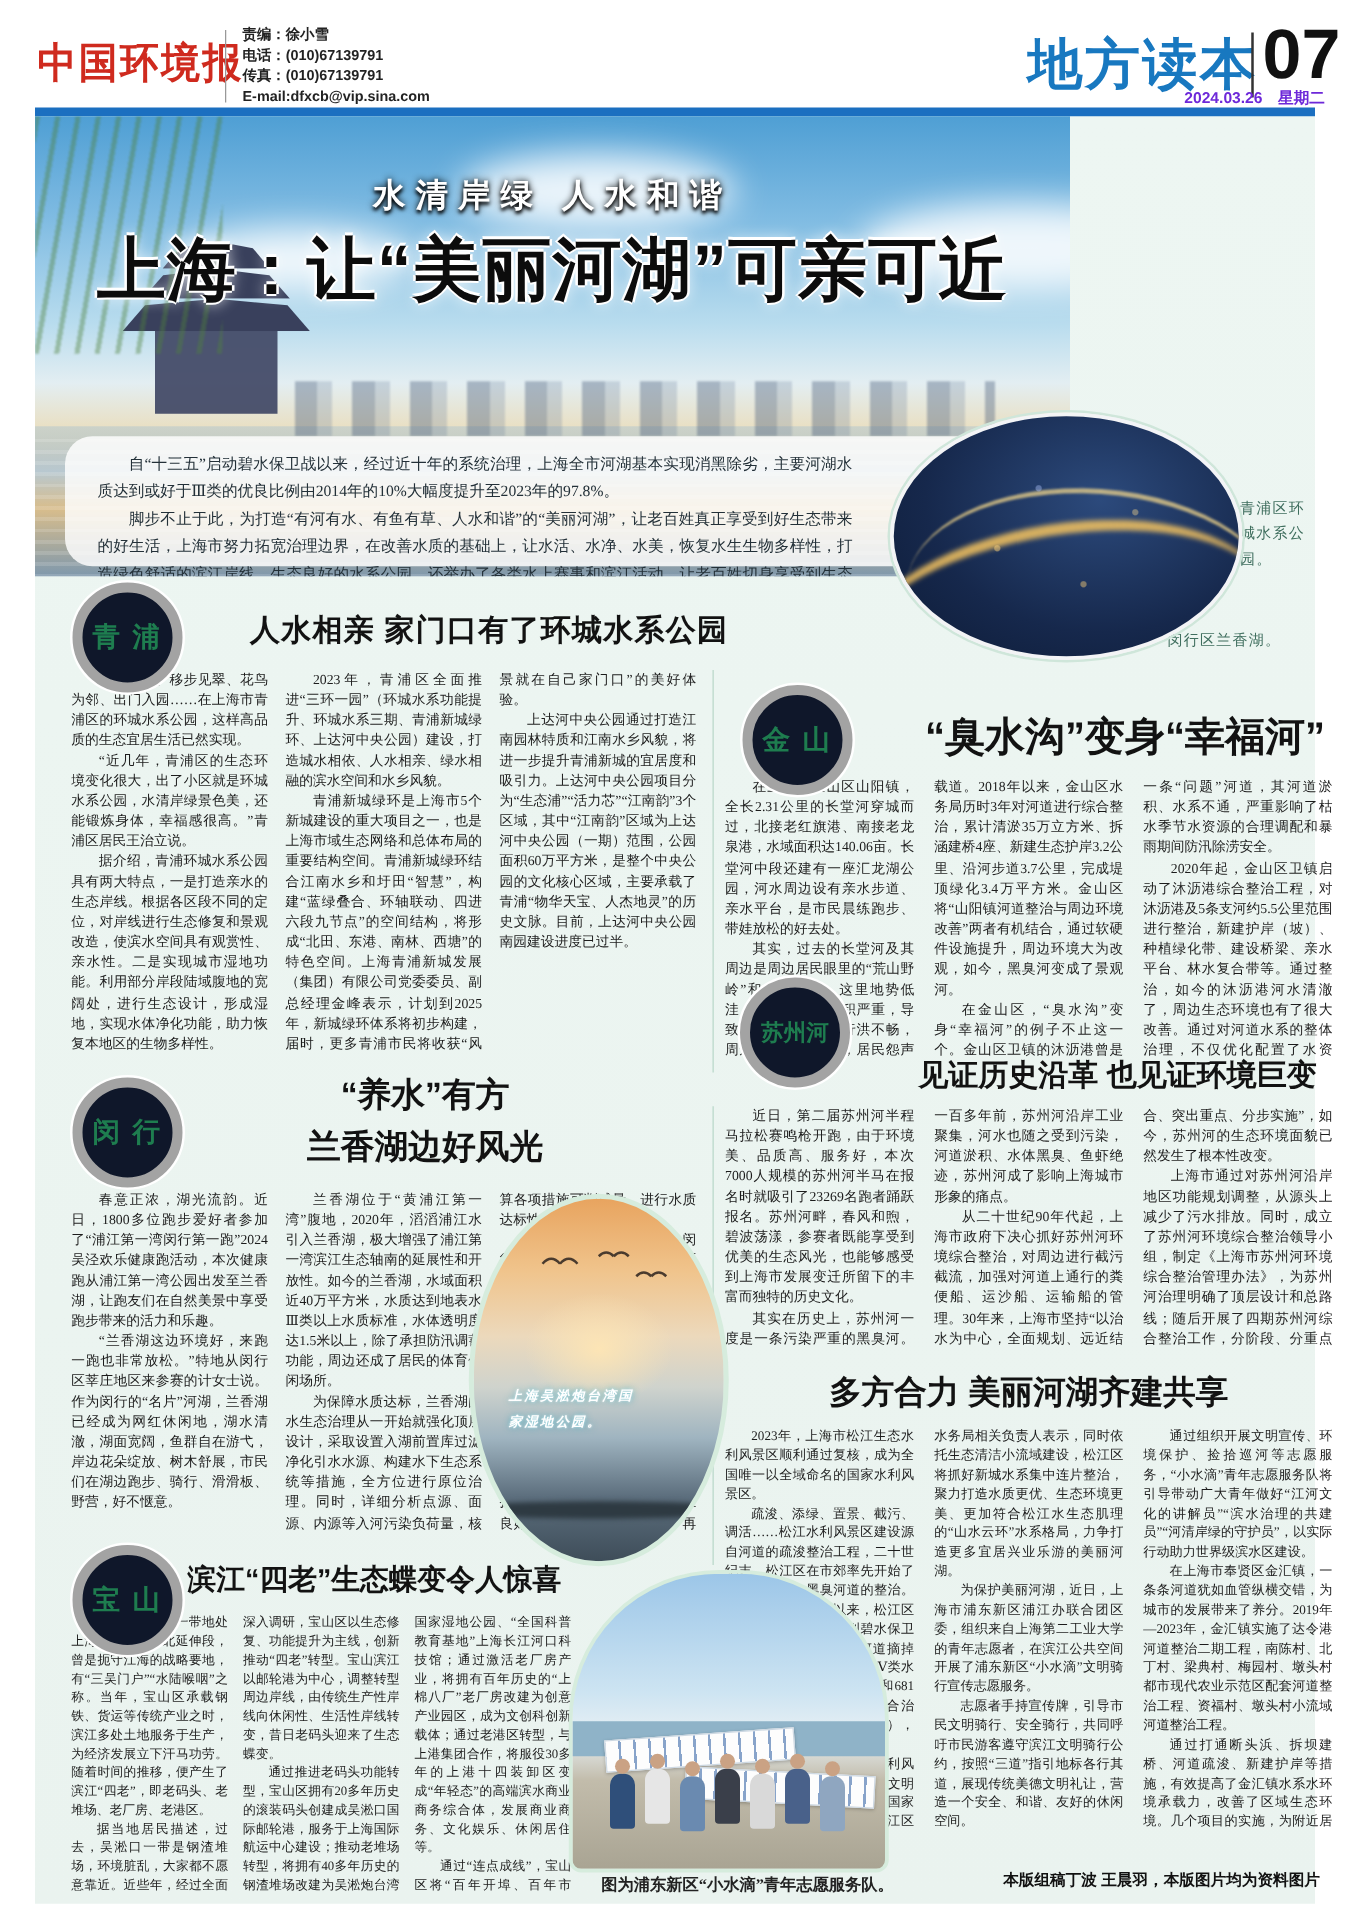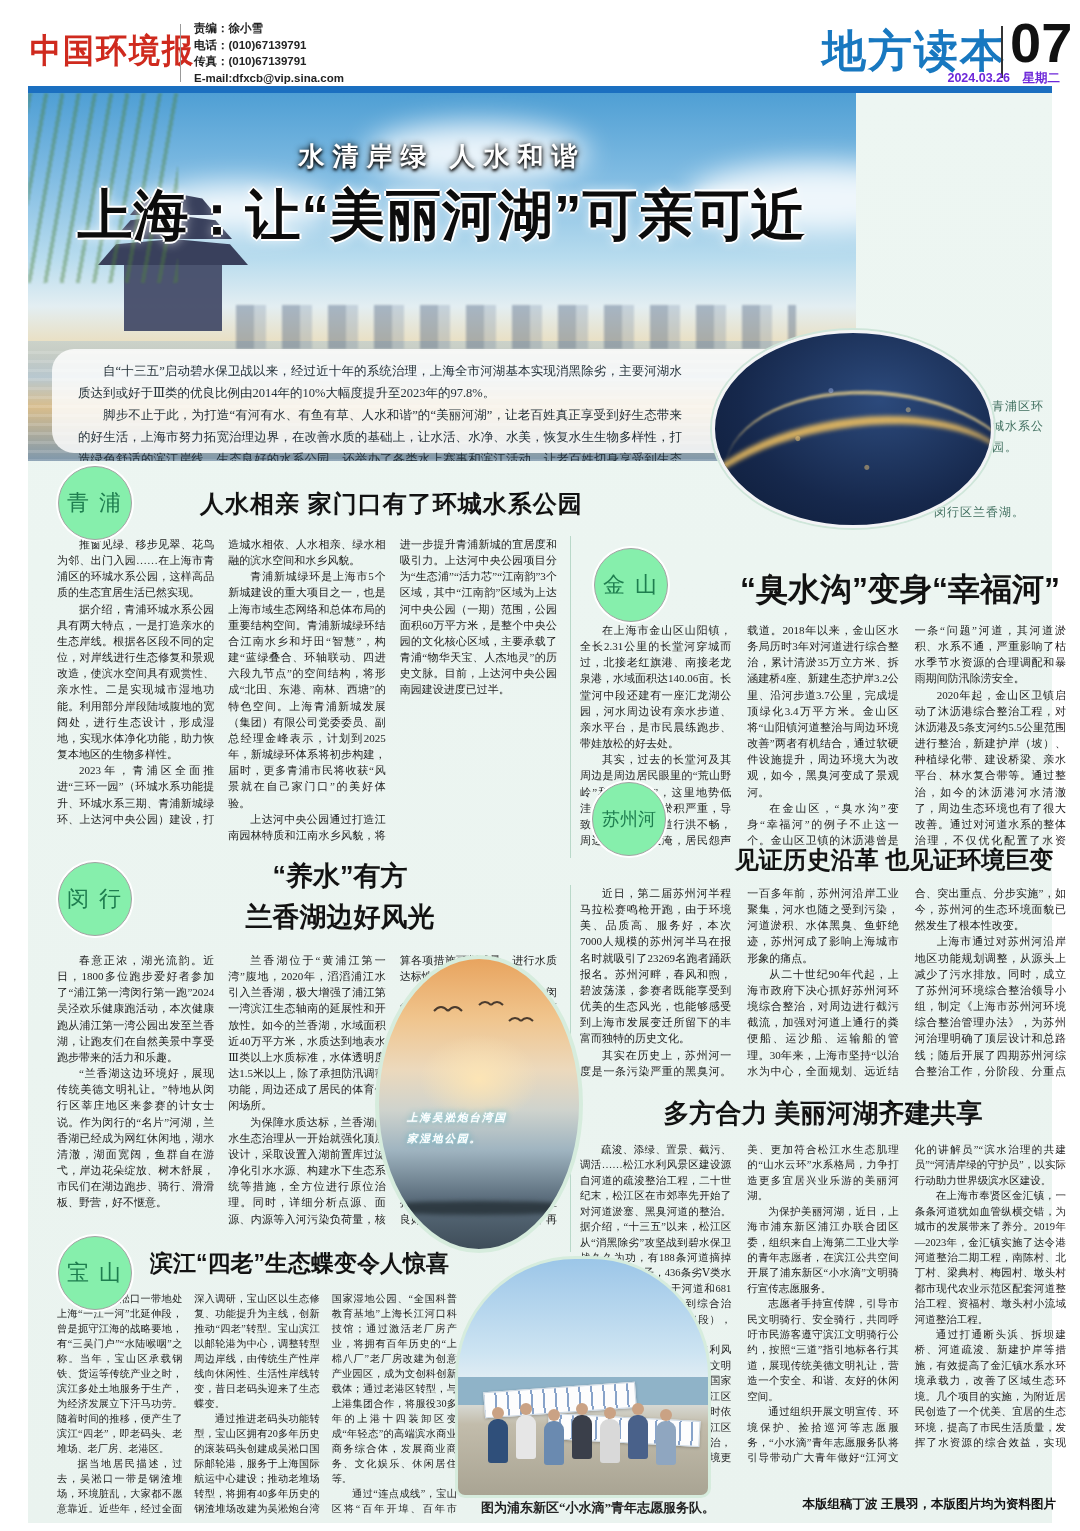--- a/index.html
+++ b/index.html
@@ -81,23 +81,23 @@
   .group{left:455px;top:1256px;width:250px;height:236px;border-radius:120px 120px 10px 10px;overflow:hidden;z-index:6;
          border:3px solid #d6ecdd;background:linear-gradient(180deg,#9cc6e8 0%,#cde4f2 40%,#e8f0f4 55%,#c2bcab 70%,#a9a493 100%);}
   .gp-river{position:absolute;left:0;top:118px;width:100%;height:28px;background:#8fb3c8;}
   .gp-banner{position:absolute;width:150px;height:24px;background:#fdfdfd;border:1px solid #cdd8e2;
              transform:rotate(-4deg);box-shadow:0 1px 3px rgba(0,0,0,.25);
              background-image:repeating-linear-gradient(90deg,transparent 0 10px,rgba(40,90,160,.55) 10px 12px);}
   .gp-person{position:absolute;width:20px;height:44px;border-radius:9px 9px 3px 3px;}
   .gp-head{position:absolute;width:12px;height:12px;border-radius:50%;background:#caa284;}
 
   
-  .badge{width:72px;height:72px;border-radius:50%;background:#86efac;border:1px solid #a3a3a3;
+  .badge{width:72px;height:72px;border-radius:50%;background:#0f172a;border:8px solid #a3a3a3;
          box-shadow:0 0 0 2px #fff;display:flex;align-items:center;justify-content:center;z-index:4;
-         font-family:"Liberation Sans",sans-serif;font-weight:400;color:#1e7d4f;font-size:22px;letter-spacing:2px;}
+         font-family:"Liberation Sans",sans-serif;font-weight:700;color:#1e7d4f;font-size:22px;letter-spacing:2px;}
   .badge.small{font-size:18px;letter-spacing:0;}
   .headline{font-family:"Liberation Sans",sans-serif;font-weight:900;color:#121212;z-index:3;}
   .cols{column-fill:auto;overflow:hidden;z-index:2;}
   .cols p{margin:0;text-indent:2em;text-align:justify;line-height:1.47;}
   .c3{column-count:3;}
   .vrule{width:1px;background:#b9d8c9;z-index:1;}
 
   .credit{font-family:"Liberation Sans",sans-serif;font-weight:700;font-size:12.5px;color:#111;}
   .gcap{font-size:13px;font-weight:700;color:#222;line-height:1.5;text-align:right;}
 </style>
@@ -150,20 +150,21 @@
   <div class="abs cap cap-lake">闵行区兰香湖。</div>
 
   <div class="abs vrule" style="left:570px;top:536px;height:322px;"></div>
   <div class="abs vrule" style="left:570px;top:885px;height:200px;"></div>
   <div class="abs vrule" style="left:570px;top:1142px;height:110px;"></div>
 
   <div class="abs badge" style="left:58px;top:466px;">青 浦</div>
   <div class="abs headline" style="left:200px;top:488px;font-size:24px;letter-spacing:1px;">人水相亲 家门口有了环城水系公园</div>
   <div class="abs cols c3" style="left:57px;top:536px;width:500px;height:322px;column-gap:14px;font-size:11px;">
       <p>推窗见绿、移步见翠、花鸟为邻、出门入园……在上海市青浦区的环城水系公园，这样高品质的生态宜居生活已然实现。</p>
+      <p>“近几年，青浦区的生态环境变化很大，出了小区就是环城水系公园，水清岸绿景色美，还能锻炼身体，幸福感很高。”青浦区居民王治立说。</p>
       <p>据介绍，青浦环城水系公园具有两大特点，一是打造亲水的生态岸线。根据各区段不同的定位，对岸线进行生态修复和景观改造，使滨水空间具有观赏性、亲水性。二是实现城市湿地功能。利用部分岸段陆域腹地的宽阔处，进行生态设计，形成湿地，实现水体净化功能，助力恢复本地区的生物多样性。</p>
       <p>2023年，青浦区全面推进“三环一园”（环城水系功能提升、环城水系三期、青浦新城绿环、上达河中央公园）建设，打造城水相依、人水相亲、绿水相融的滨水空间和水乡风貌。</p>
       <p>青浦新城绿环是上海市5个新城建设的重大项目之一，也是上海市域生态网络和总体布局的重要结构空间。青浦新城绿环结合江南水乡和圩田“智慧”，构建“蓝绿叠合、环轴联动、四进六段九节点”的空间结构，将形成“北田、东港、南林、西塘”的特色空间。上海青浦新城发展（集团）有限公司党委委员、副总经理金峰表示，计划到2025年，新城绿环体系将初步构建，届时，更多青浦市民将收获“风景就在自己家门口”的美好体验。</p>
       <p>上达河中央公园通过打造江南园林特质和江南水乡风貌，将进一步提升青浦新城的宜居度和吸引力。上达河中央公园项目分为“生态浦”“活力芯”“江南韵”3个区域，其中“江南韵”区域为上达河中央公园（一期）范围，公园面积60万平方米，是整个中央公园的文化核心区域，主要承载了青浦“物华天宝、人杰地灵”的历史文脉。目前，上达河中央公园南园建设进度已过半。</p>
     </div>
 
   <div class="abs badge" style="left:594px;top:548px;">金 山</div>
   <div class="abs headline" style="left:740px;top:568px;width:320px;text-align:center;font-size:32px;">“臭水沟”变身“幸福河”</div>
   <div class="abs cols c3" style="left:580px;top:622px;width:486px;height:236px;column-gap:16px;font-size:11px;">
       <p>在上海市金山区山阳镇，全长2.31公里的长堂河穿城而过，北接老红旗港、南接老龙泉港，水域面积达140.06亩。长堂河中段还建有一座汇龙湖公园，河水周边设有亲水步道、亲水平台，是市民晨练跑步、带娃放松的好去处。</p>
@@ -172,21 +173,21 @@
       <p>2020年起，金山区卫镇启动了沐沥港综合整治工程，对沐沥港及5条支河约5.5公里范围进行整治，新建护岸（坡）、种植绿化带、建设桥梁、亲水平台、林水复合带等。通过整治，如今的沐沥港河水清澈了，周边生态环境也有了很大改善。通过对河道水系的整体治理，不仅优化配置了水资源，提高了区域防洪减灾能力，保障了河道水面率和河网调蓄库容等重要指标，也为改善城乡生态环境面貌、推动城市发展贡献了动能。</p>
     </div>
 
   <div class="abs badge" style="left:58px;top:862px;">闵 行</div>
   <div class="abs headline" style="left:215px;top:856px;width:250px;text-align:center;font-size:27px;line-height:1.5;">
     <div>“养水”有方</div>
     <div>兰香湖边好风光</div>
   </div>
   <div class="abs cols c3" style="left:57px;top:952px;width:500px;height:282px;column-gap:14px;font-size:11px;">
       <p>春意正浓，湖光流韵。近日，1800多位跑步爱好者参加了“浦江第一湾闵行第一跑”2024吴泾欢乐健康跑活动，本次健康跑从浦江第一湾公园出发至兰香湖，让跑友们在自然美景中享受跑步带来的活力和乐趣。</p>
-      <p>“兰香湖这边环境好，展现传统美德文明礼让。”特地从闵行区莘庄地区来参赛的计女士说。作为闵行的“名片”河湖，兰香湖已经成为网红休闲地，湖水清澈，湖面宽阔，鱼群自在游弋，岸边花朵绽放、树木舒展，市民们在湖边跑步、骑行、滑滑板、野营，好不惬意。</p>
+      <p>“兰香湖这边环境好，来跑一跑也非常放松。”特地从闵行区莘庄地区来参赛的计女士说。作为闵行的“名片”河湖，兰香湖已经成为网红休闲地，湖水清澈，湖面宽阔，鱼群自在游弋，岸边花朵绽放、树木舒展，市民们在湖边跑步、骑行、滑滑板、野营，好不惬意。</p>
       <p>兰香湖位于“黄浦江第一湾”腹地，2020年，滔滔浦江水引入兰香湖，极大增强了浦江第一湾滨江生态轴南的延展性和开放性。如今的兰香湖，水域面积近40万平方米，水质达到地表水Ⅲ类以上水质标准，水体透明度达1.5米以上，除了承担防汛调蓄功能，周边还成了居民的体育休闲场所。</p>
       <p>为保障水质达标，兰香湖的水生态治理从一开始就强化顶层设计，采取设置入湖前置库过滤净化引水水源、构建水下生态系统等措施，全方位进行原位治理。同时，详细分析点源、面源、内源等入河污染负荷量，核算各项措施可削减量，进行水质达标性分析。</p>
       <p>针对入湖补水水质问题，闵行区在江川河边设置了前置库区域，采用生物基网及生态滤网等生态技术，对河道引水设计相应措施进行拦截、过滤、净化后再入湖，提升透明度，降低泥沙等含量，控制主要入湖污染负荷。</p>
       <p>针对面源污染及地表径流夹带的污染物，在湖区沿岸浅水区构建水下生态系统，包括通过沉水植物、水生动物等拦截面源污染夹带的污染物，降低水体氮磷污染负荷带来的风险。同时，保持岸上、沿岸、水下景观整体性良好。生态系统构建完毕后，再针对整个生态系统进行科学合理系统的后期维护，形成水质污染应急预案，保障水质长效稳定。</p>
     </div>
 
   <div class="abs sunset">
     <div class="sun-glow"></div>
     <svg width="110" height="34" viewBox="0 0 110 34" style="position:absolute;left:50px;top:40px;">
       <path d="M5 12 Q12 4 19 12 M19 12 Q26 4 33 12" stroke="#4a3b2e" stroke-width="2" fill="none"></path>
@@ -201,20 +202,21 @@
   <div class="abs headline" style="left:722px;top:844px;width:344px;text-align:center;font-size:24px;">见证历史沿革 也见证环境巨变</div>
   <div class="abs cols c3" style="left:580px;top:885px;width:486px;height:200px;column-gap:16px;font-size:11px;">
       <p>近日，第二届苏州河半程马拉松赛鸣枪开跑，由于环境美、品质高、服务好，本次7000人规模的苏州河半马在报名时就吸引了23269名跑者踊跃报名。苏州河畔，春风和煦，碧波荡漾，参赛者既能享受到优美的生态风光，也能够感受到上海市发展变迁所留下的丰富而独特的历史文化。</p>
       <p>其实在历史上，苏州河一度是一条污染严重的黑臭河。一百多年前，苏州河沿岸工业聚集，河水也随之受到污染，河道淤积、水体黑臭、鱼虾绝迹，苏州河成了影响上海城市形象的痛点。</p>
       <p>从二十世纪90年代起，上海市政府下决心抓好苏州河环境综合整治，对周边进行截污截流，加强对河道上通行的粪便船、运沙船、运输船的管理。30年来，上海市坚持“以治水为中心，全面规划、远近结合、突出重点、分步实施”，如今，苏州河的生态环境面貌已然发生了根本性改变。</p>
       <p>上海市通过对苏州河沿岸地区功能规划调整，从源头上减少了污水排放。同时，成立了苏州河环境综合整治领导小组，制定《上海市苏州河环境综合整治管理办法》，为苏州河治理明确了顶层设计和总路线；随后开展了四期苏州河综合整治工作，分阶段、分重点逐个突破，系统整合，全面恢复了苏州河水质和水生态系统。</p>
     </div>
 
   <div class="abs headline" style="left:600px;top:1096px;width:446px;text-align:center;font-size:26px;">多方合力 美丽河湖齐建共享</div>
   <div class="abs cols c3" style="left:580px;top:1142px;width:486px;height:330px;column-gap:16px;font-size:10.5px;">
+      <p>2023年，上海市松江生态水利风景区顺利通过复核，成为全国唯一以全域命名的国家水利风景区。</p>
       <p>疏浚、添绿、置景、截污、调活……松江水利风景区建设源自河道的疏浚整治工程，二十世纪末，松江区在市郊率先开始了对河道淤塞、黑臭河道的整治。据介绍，“十三五”以来，松江区从“消黑除劣”攻坚战到碧水保卫战久久为功，有188条河道摘掉了“黑臭”的帽子，436条劣Ⅴ类水体、33条（段）骨干河道和681条（段）中小河道得到综合治理，打通断头河220条（段），基本消除劣Ⅴ类水体。</p>
       <p>“接下来，松江生态水利风景区将持之以恒推进水生态文明建设，进一步发挥松江全域国家水利风景区示范效应。”松江区水务局相关负责人表示，同时依托生态清洁小流域建设，松江区将抓好新城水系集中连片整治，聚力打造水质更优、生态环境更美、更加符合松江水生态肌理的“山水云环”水系格局，力争打造更多宜居兴业乐游的美丽河湖。</p>
       <p>为保护美丽河湖，近日，上海市浦东新区浦江办联合团区委，组织来自上海第二工业大学的青年志愿者，在滨江公共空间开展了浦东新区“小水滴”文明骑行宣传志愿服务。</p>
       <p>志愿者手持宣传牌，引导市民文明骑行、安全骑行，共同呼吁市民游客遵守滨江文明骑行公约，按照“三道”指引地标各行其道，展现传统美德文明礼让，营造一个安全、和谐、友好的休闲空间。</p>
       <p>通过组织开展文明宣传、环境保护、捡拾巡河等志愿服务，“小水滴”青年志愿服务队将引导带动广大青年做好“江河文化的讲解员”“滨水治理的共建员”“河清岸绿的守护员”，以实际行动助力世界级滨水区建设。</p>
       <p>在上海市奉贤区金汇镇，一条条河道犹如血管纵横交错，为城市的发展带来了养分。2019年—2023年，金汇镇实施了达令港河道整治二期工程，南陈村、北丁村、梁典村、梅园村、墩头村都市现代农业示范区配套河道整治工程、资福村、墩头村小流域河道整治工程。</p>
       <p>通过打通断头浜、拆坝建桥、河道疏浚、新建护岸等措施，有效提高了金汇镇水系水环境承载力，改善了区域生态环境。几个项目的实施，为附近居民创造了一个优美、宜居的生态环境，提高了市民生活质量，发挥了水资源的综合效益，实现了“水清、岸绿、景美、游畅”的河道生态目标。</p>
     </div>
 
   <div class="abs badge" style="left:58px;top:1236px;">宝 山</div>

